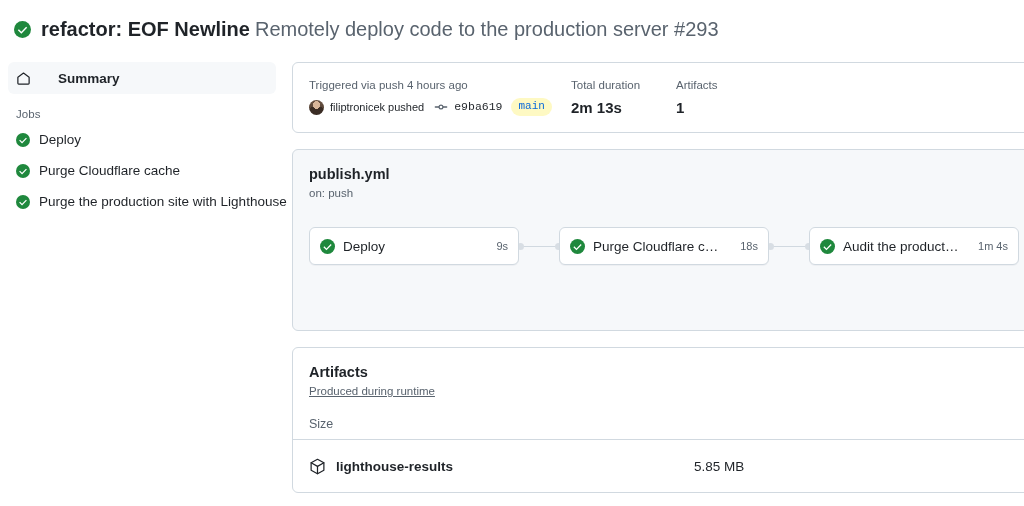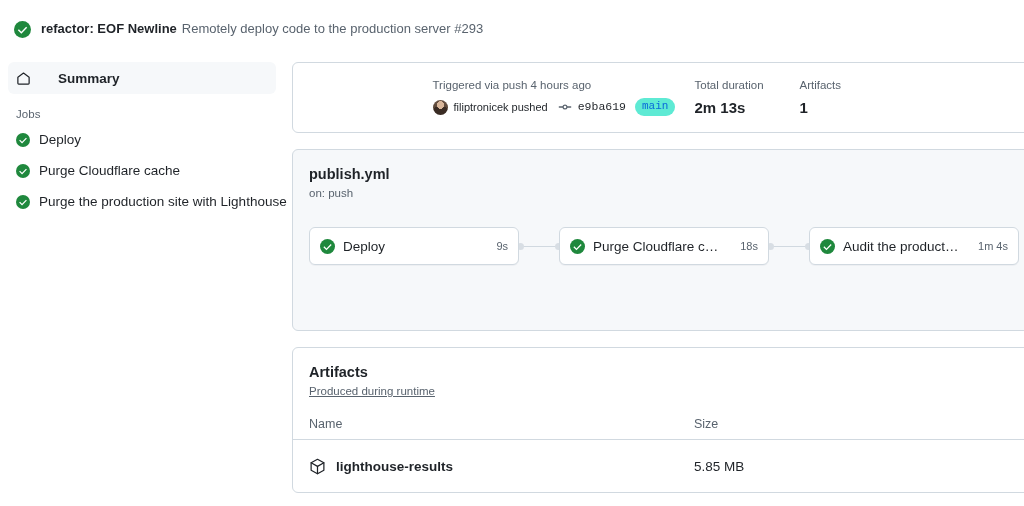--- a/index.html
+++ b/index.html
@@ -20,21 +20,21 @@
 
   
   .run-header {
     display: flex;
     align-items: center;
     gap: 10px;
     padding: 18px 0 16px 14px;
     height: 56px;
   }
   .run-title {
-    font-size: 13px;
+    font-size: 20px;
     line-height: 20px;
     white-space: nowrap;
   }
   .run-title .commit-msg {
     font-weight: 700;
     color: #1f2328;
   }
   .run-title .wf-name {
     font-weight: 400;
     color: #59636e;
@@ -105,21 +105,21 @@
   .card {
     background: #ffffff;
     border: 1px solid #d1d9e0;
     border-radius: 6px;
     margin-bottom: 16px;
     width: 748px;
   }
 
   
   .meta-card { padding: 14px 16px 14px 16px; }
-  .meta-row { display: flex; align-items: flex-start; justify-content: center; }
+  .meta-row { display: flex; align-items: flex-start; }
   .meta-col.trigger   { width: 262px; }
   .meta-col.status    { width: 98px; }
   .meta-col.duration  { width: 105px; }
   .meta-col.artifacts { width: 100px; }
 
   .meta-label {
     font-size: 11.5px;
     color: #59636e;
     line-height: 16px;
     margin-bottom: 5px;
@@ -154,21 +154,21 @@
   .commit-icon { line-height: 0; margin-left: 4px; flex: 0 0 auto; }
   .sha {
     font-family: "Liberation Mono", monospace;
     font-size: 11.5px;
     color: #1f2328;
   }
   .branch-badge {
     font-family: "Liberation Mono", monospace;
     font-size: 11px;
     color: #0969da;
-    background: #5eead4;
+    background: #fef9c3;
     border-radius: 10px;
     padding: 1px 7px 2px 7px;
     line-height: 15px;
     margin-left: 3px;
   }
 
   
   .graph-card {
     background: #f6f8fa;
     border: 1px solid #d1d9e0;
@@ -446,21 +446,20 @@
       </div>
     </div>
 
     <div class="card artifacts-card">
       <div class="art-head">
         <div class="art-title">Artifacts</div>
         <div class="art-sub">Produced during runtime</div>
       </div>
 
       <div class="art-table-head">
-        <div class="art-th name">Name</div>
         <div class="art-th size">Size</div>
       </div>
 
       <div class="art-row">
         <div class="art-name-cell">
           <span class="icon">
             <svg width="17" height="17" viewBox="0 0 16 16" fill="none" stroke="#1f2328" stroke-width="1.15" stroke-linejoin="round" stroke-linecap="round" aria-hidden="true">
               <path d="M8 1.2 14 4.5v7L8 14.8 2 11.5v-7z"></path>
               <path d="M2 4.5 8 7.9l6-3.4"></path>
               <path d="M8 7.9v6.9"></path>

